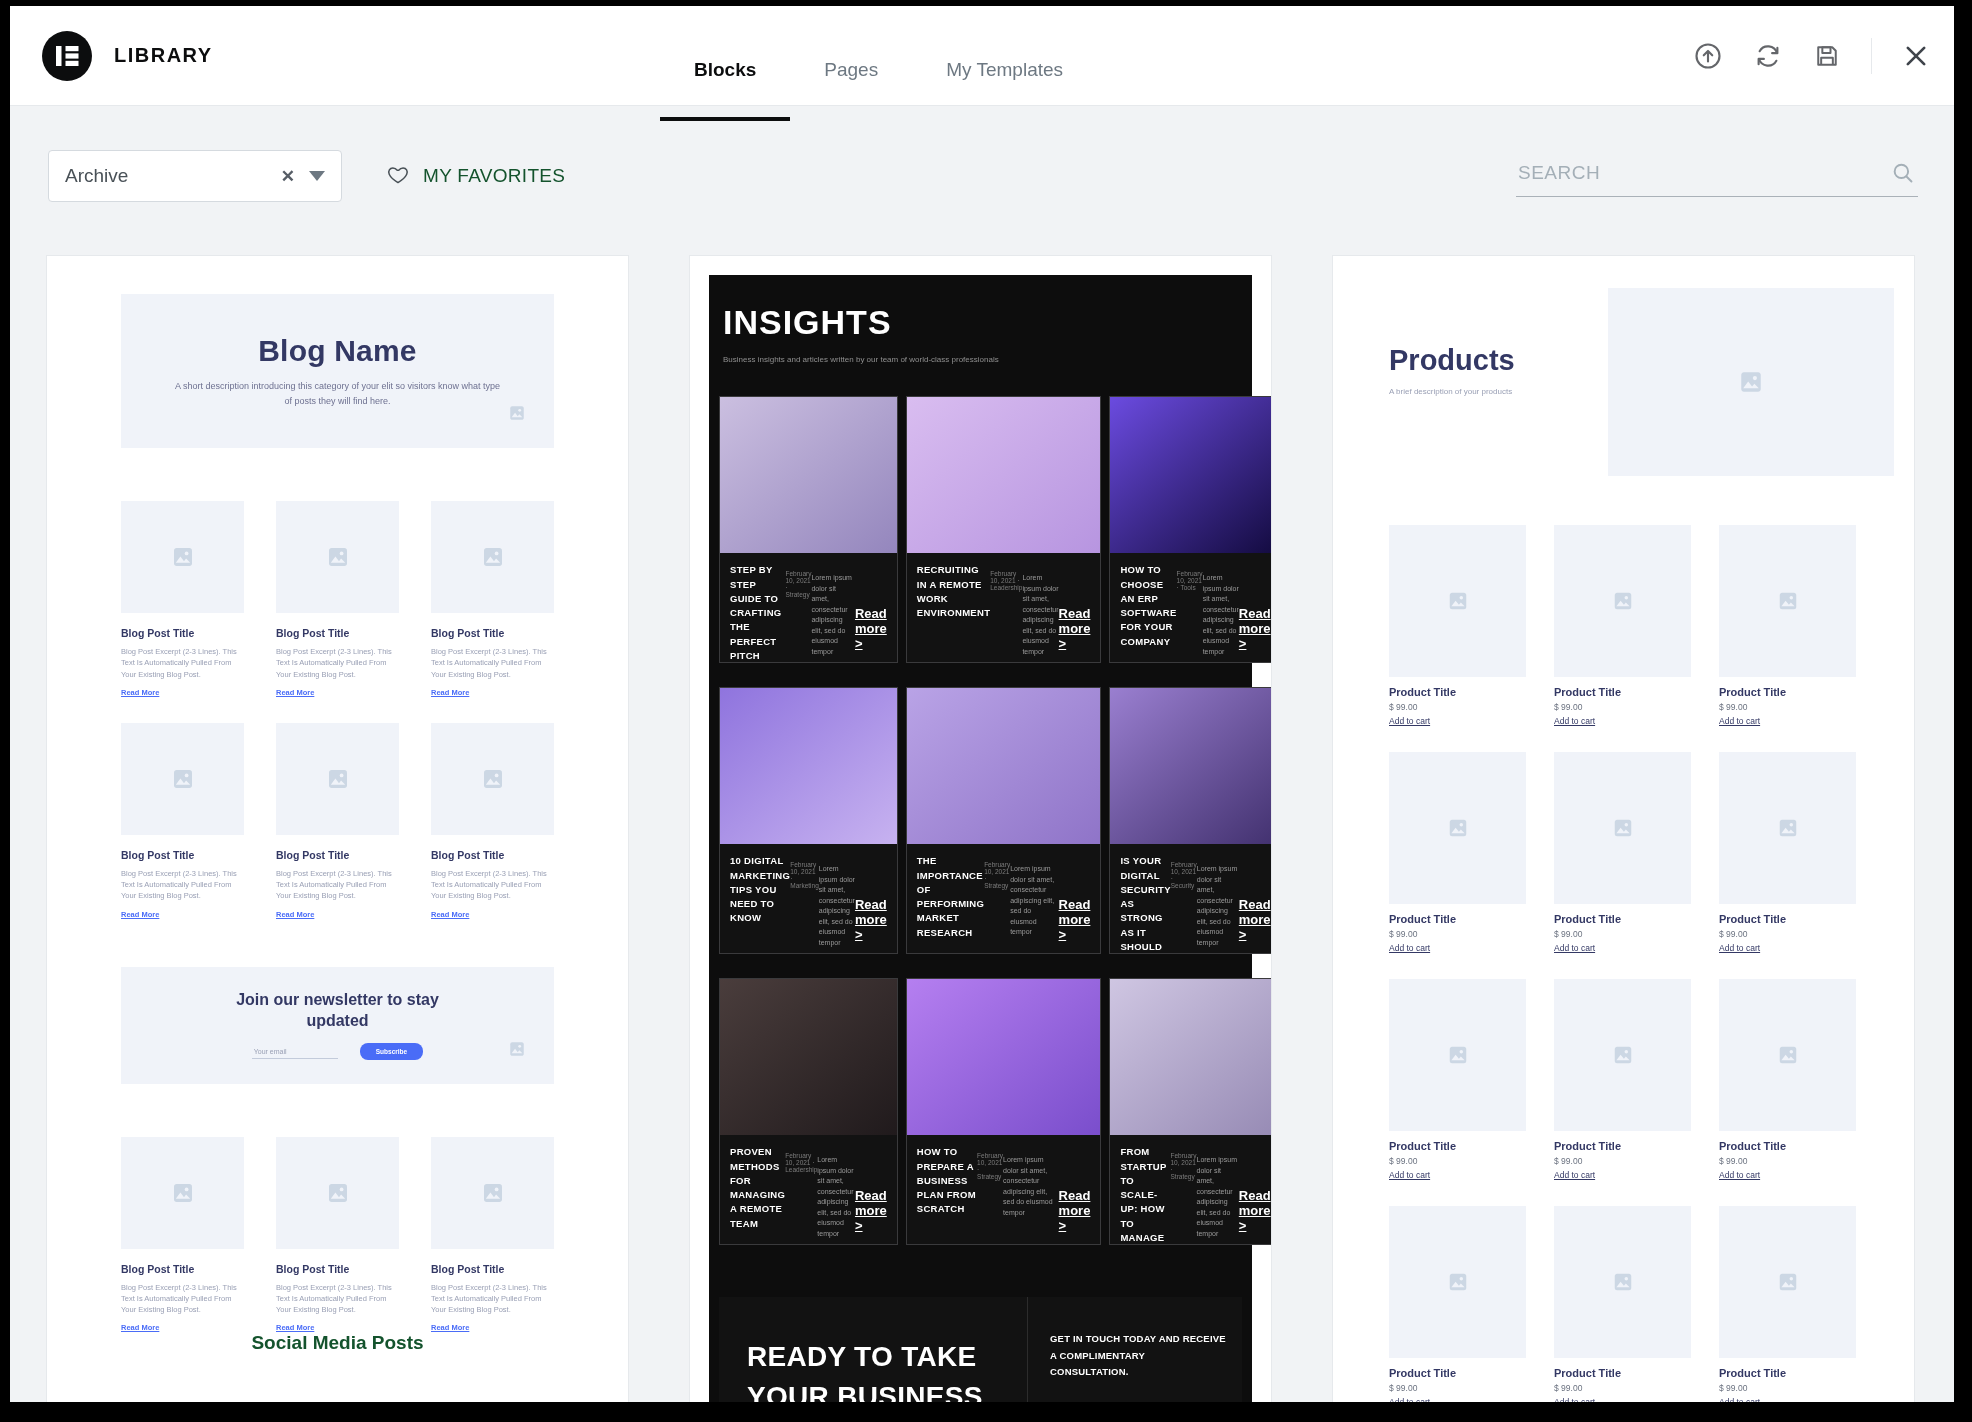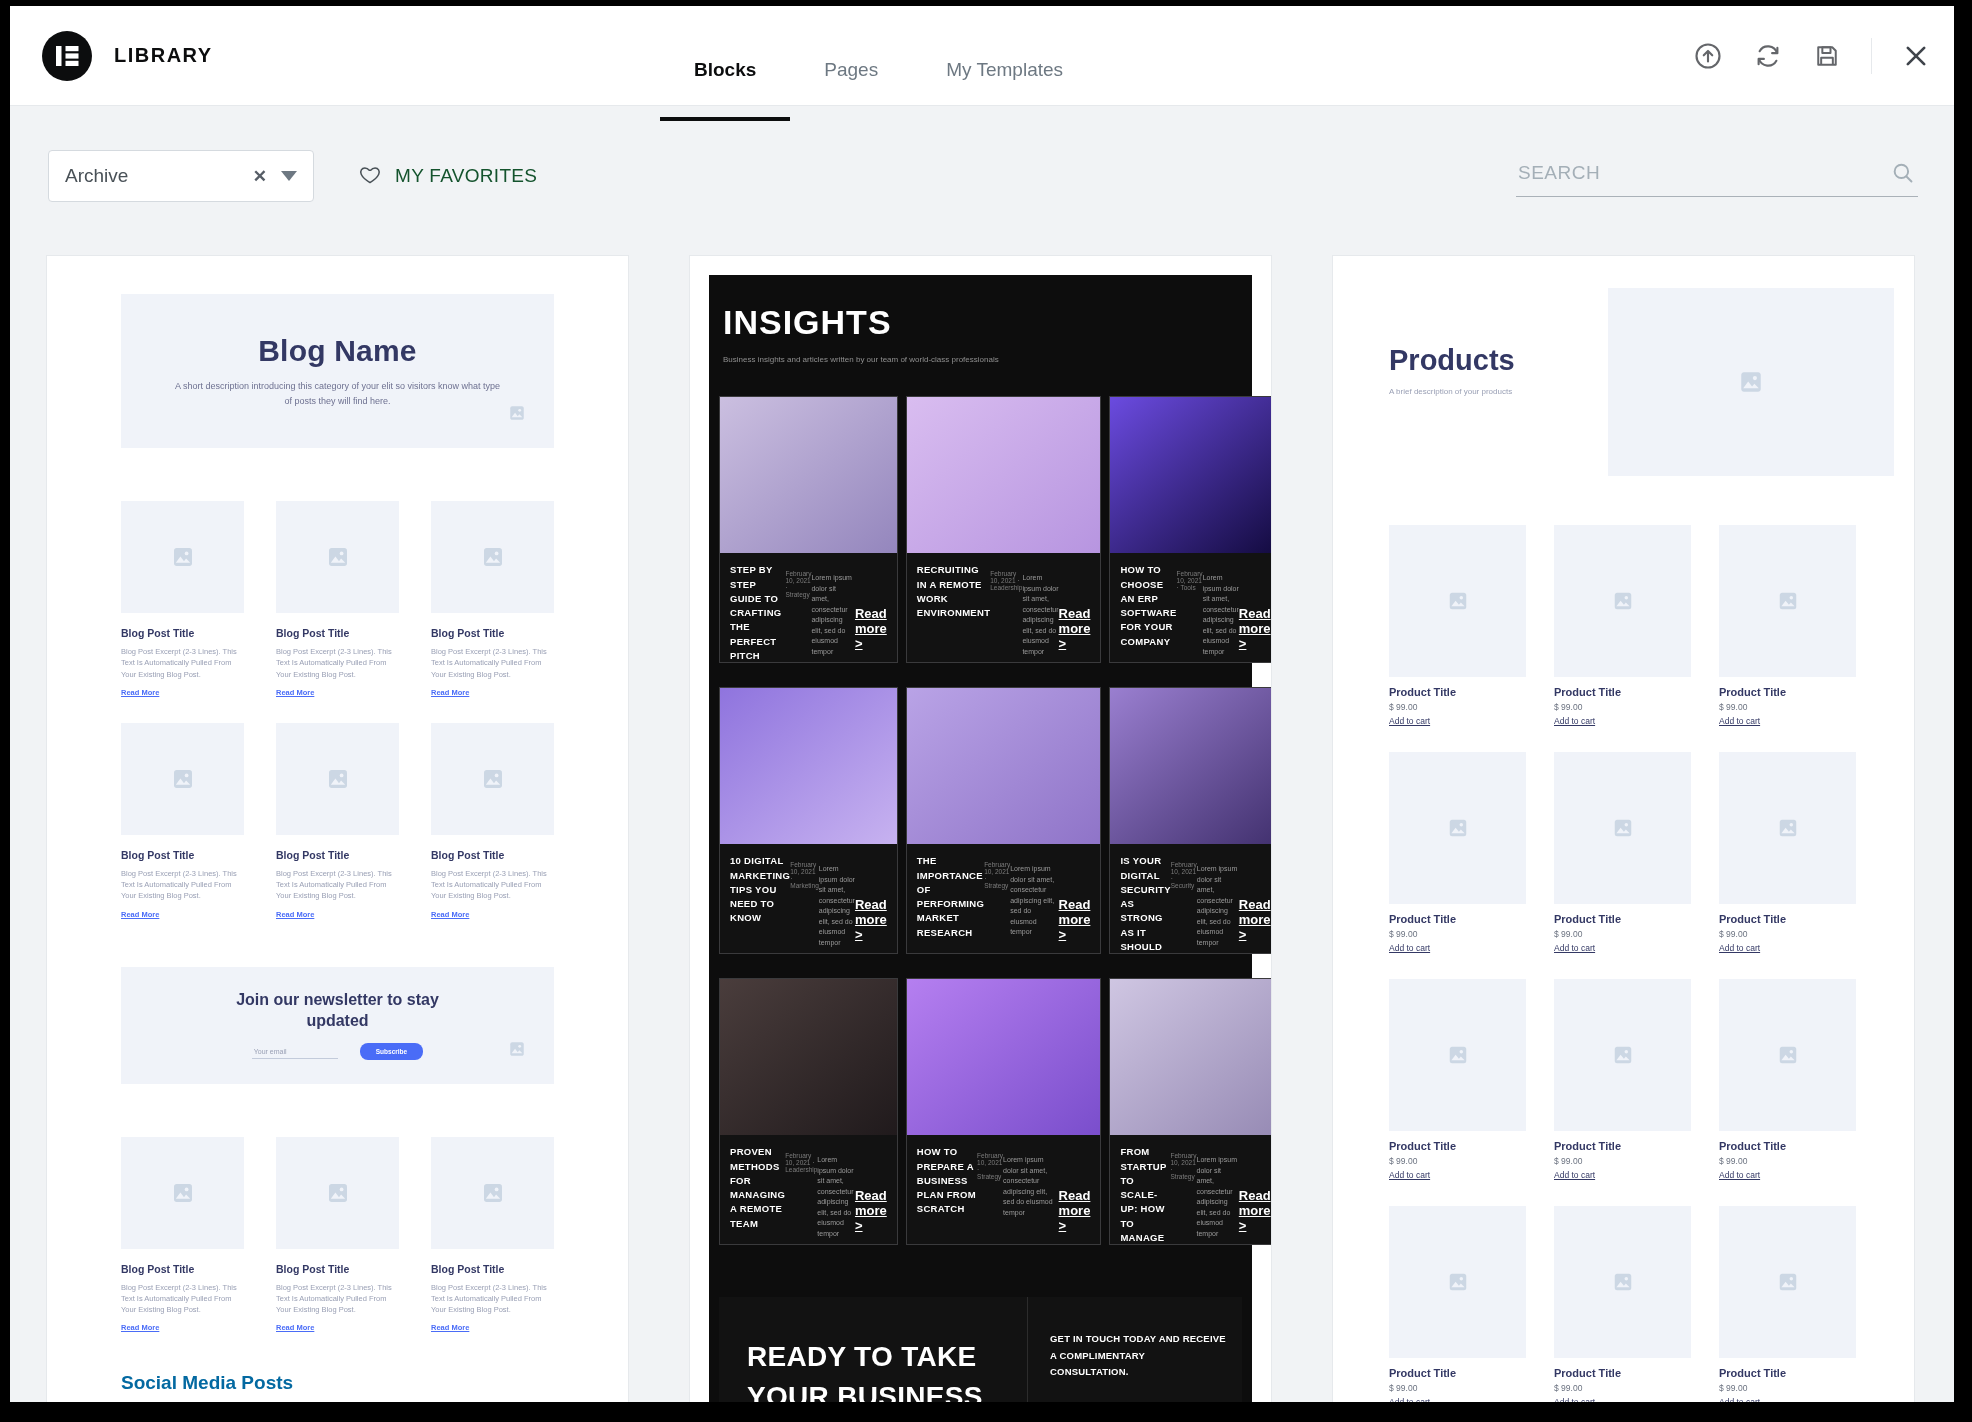--- a/index.html
+++ b/index.html
@@ -20,21 +20,21 @@
          color:#6d7882; cursor:pointer; border-bottom:4px solid transparent; background:none; border-top:none; border-left:none; border-right:none; font-family:inherit; }
   .tab.active { color:#0c0d0e; font-weight:700; border-bottom-color:#0c0d0e; }
   .tools { margin-left:auto; display:flex; align-items:center; gap:30px; padding-right:24px; }
   .tool-btn { background:none; border:none; cursor:pointer; display:flex; align-items:center; color:#64666a; }
   .tool-btn svg { display:block; }
   .tools-divider { width:1px; height:36px; background:#e6e9ec; }
   .close-btn { color:#3f444b; }
 
   
   .filterbar { display:flex; align-items:center; padding:44px 36px 0 38px; flex:0 0 auto; }
-  .select { width:266px; height:52px; background:#fff; border:1px solid #d5dadf; border-radius:4px;
+  .select { width:294px; height:52px; background:#fff; border:1px solid #d5dadf; border-radius:4px;
             display:flex; align-items:center; padding:0 16px; cursor:pointer; }
   .select-value { font-size:19px; color:#495157; }
   .select-controls { margin-left:auto; display:flex; align-items:center; gap:14px; }
   .select-clear { background:none; border:none; cursor:pointer; color:#565d66; font-size:17px; font-weight:700; line-height:1; }
   .caret-down { width:0; height:0; border-left:8px solid transparent; border-right:8px solid transparent;
                 border-top:10px solid #6d7882; }
   .favorites { display:flex; align-items:center; gap:13px; margin-left:44px; cursor:pointer;
                background:none; border:none; font-family:inherit; }
   .favorites-label { font-size:19px; color:#14532d; letter-spacing:.3px; }
   .search { margin-left:auto; position:relative; width:402px; }
@@ -67,21 +67,21 @@
   .bpost-title { margin-top:14px; font-size:10.5px; font-weight:700; color:#333864; }
   .bpost-excerpt { margin-top:7px; font-size:7.5px; line-height:1.5; color:#9aa0b5; }
   .bpost-link { margin-top:8px; font-size:7.5px; color:#4a6cf7; text-decoration:underline; font-weight:700; }
   .newsletter { margin-top:48px; background:#f0f3f9; height:117px; position:relative;
                 display:flex; flex-direction:column; align-items:center; justify-content:center; }
   .newsletter-title { font-size:16px; font-weight:700; color:#333864; text-align:center; line-height:1.3; width:220px; }
   .newsletter-form { display:flex; align-items:center; gap:22px; margin-top:12px; }
   .newsletter-email { width:86px; border-bottom:1px solid #c3cbdb; font-size:7px; color:#9aa0b5; padding:3px 2px; }
   .newsletter-btn { background:#4a6cf7; color:#fff; font-size:6.5px; border:none; border-radius:8px;
                     padding:5px 16px; font-weight:700; }
-  .social-title { margin-top:40px; text-align:left; font-size:19px; font-weight:700; color:#0369a1; }
+  .social-title { text-align:center; font-size:19px; font-weight:700; color:#14532d; }
 
   
   .insights-card { padding:19px 19px 0 19px; }
   .insights-inner { background:#0d0d0d; height:1231px; padding:28px 10px 0 10px; }
   .insights-title { color:#fff; font-size:34px; font-weight:800; letter-spacing:1px; padding-left:4px; }
   .insights-sub { color:#8f8f8f; font-size:8px; line-height:1.55; margin-top:12px; padding-left:4px; }
   .igrid { display:grid; grid-template-columns:repeat(3,1fr); gap:24px 8px; margin-top:30px; }
   .icard { border:1px solid #3a3a3c; background:#121212; height:267px; display:flex; flex-direction:column; }
   .iimg { height:156px; flex:0 0 auto; }
   .ibody { padding:10px 10px 11px 10px; display:flex; flex-direction:row; flex:1 1 auto; overflow:hidden; }

